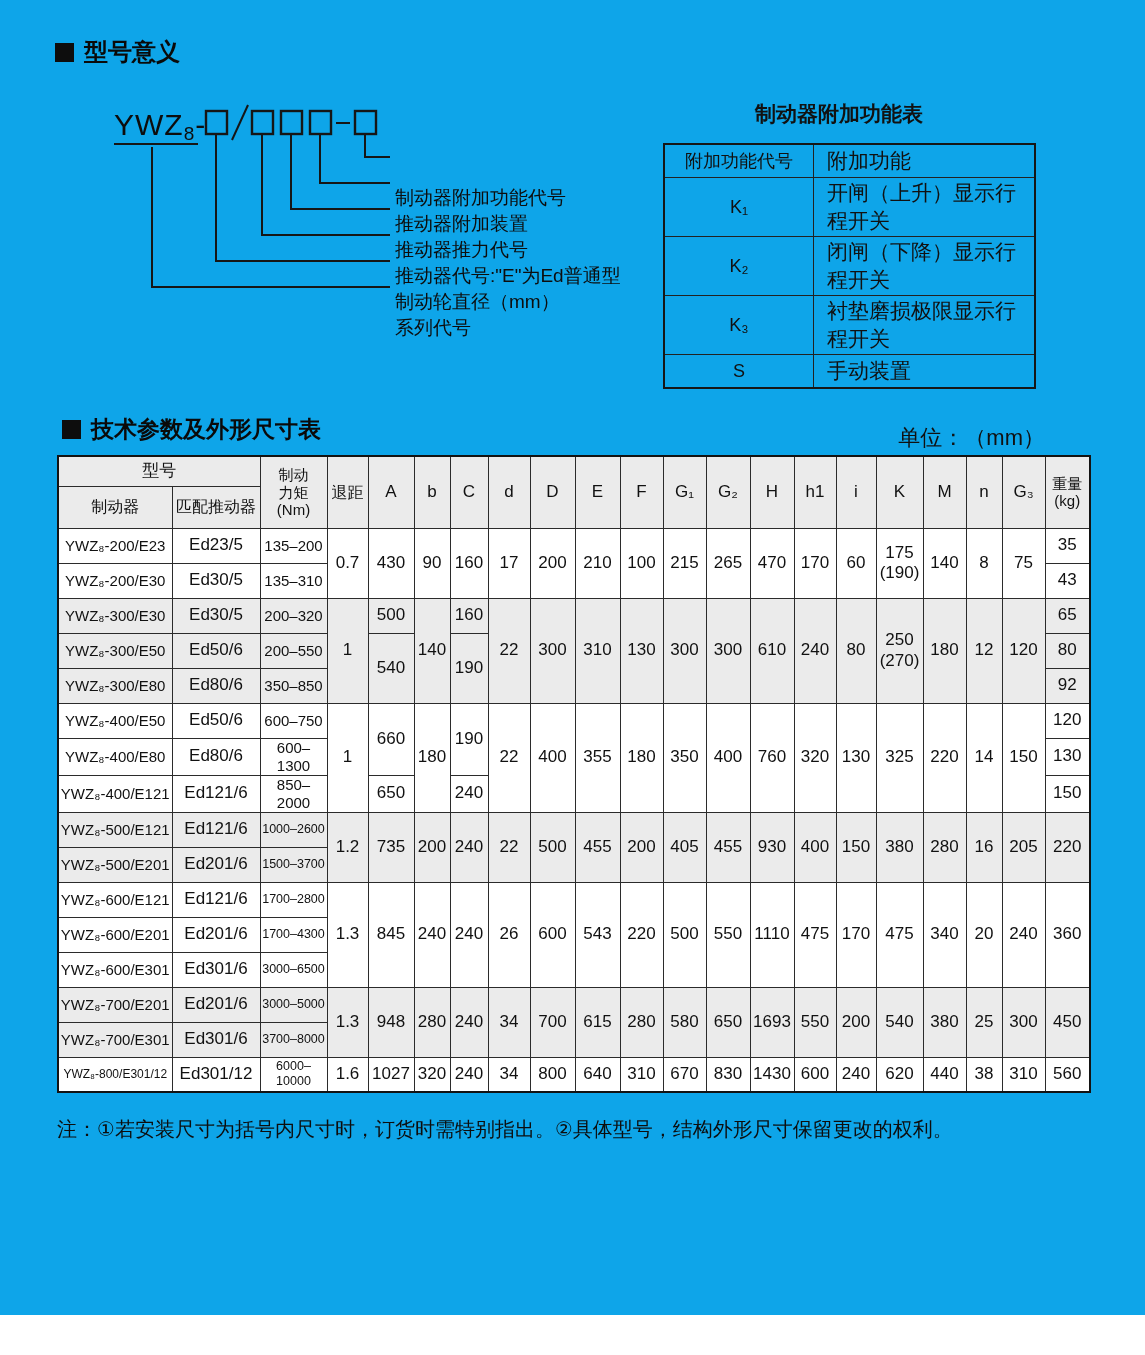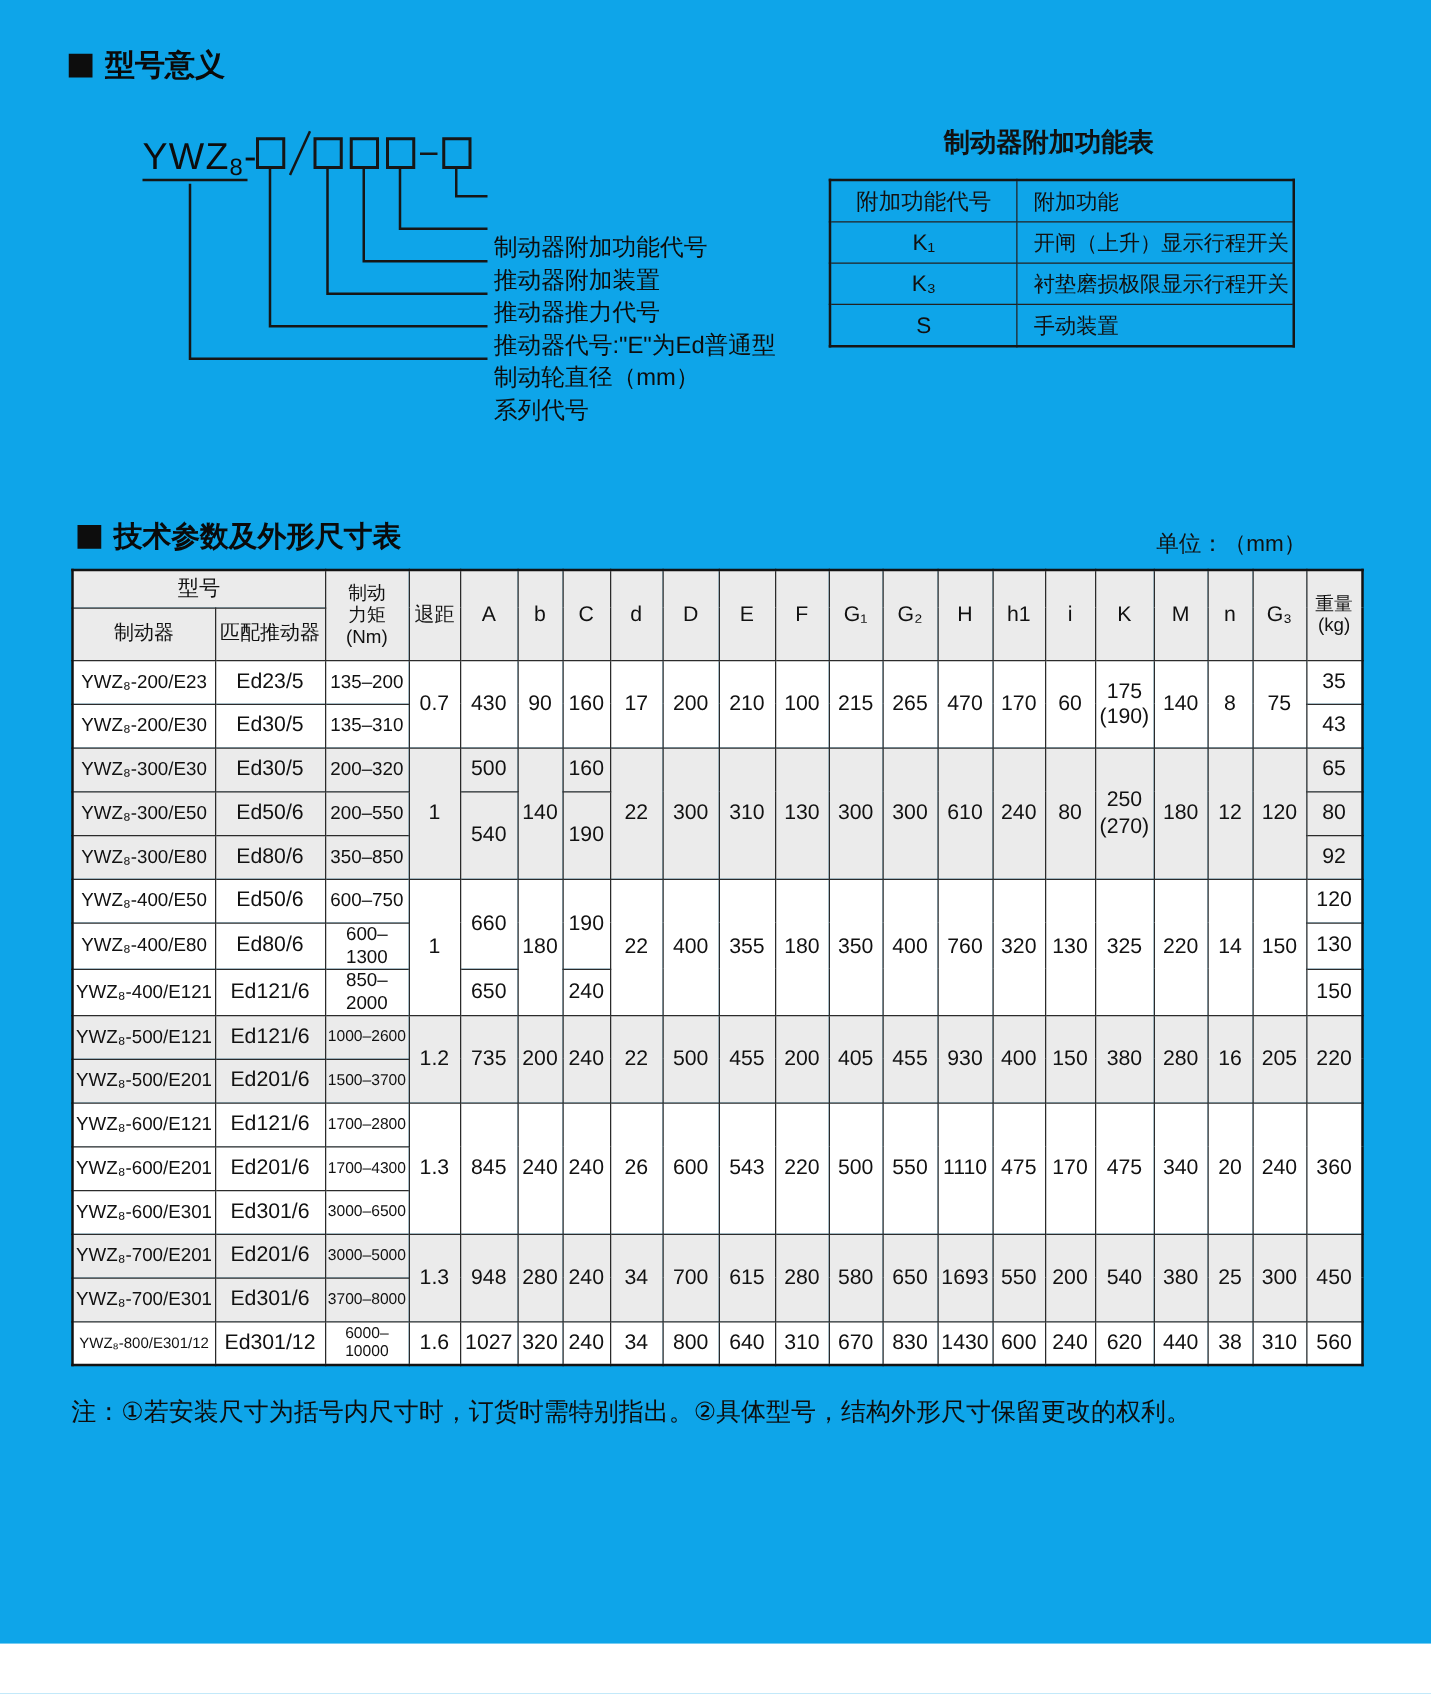--- a/index.html
+++ b/index.html
@@ -16,29 +16,29 @@
   #diagram-svg{position:absolute;left:100px;top:95px;}
   .dg-line{stroke:#161616;stroke-width:2;fill:none;}
   .dg-box{stroke:#161616;stroke-width:2.4;fill:none;}
   .dg-model{font-size:30px;font-weight:500;fill:#0d0d0d;letter-spacing:1px;}
   .dg-sub{font-size:19px;}
   .dg-label{position:absolute;left:395px;height:24px;font-size:19px;color:#0d0d0d;white-space:nowrap;margin-top:39px;}
 
   
   #fn-title{position:absolute;left:663px;top:100px;width:352px;text-align:center;font-size:21px;font-weight:bold;}
   #fn-table{position:absolute;left:663px;top:143px;border-collapse:collapse;table-layout:fixed;width:352px;}
-  #fn-table td{border:1px solid #222;height:30px;font-size:17px;vertical-align:middle;}
+  #fn-table td{border:1px solid #222;height:30px;font-size:21px;vertical-align:middle;}
   #fn-table{border:2px solid #161616;}
   #fn-table .c-code{text-align:center;width:146px;font-size:18px;}
   #fn-table .c-func{text-align:left;padding-left:13px;width:206px;}
   #fn-table .hdr td{font-weight:500;border-radius:13px;}
   #fn-table .hdr .c-code{text-align:center;}
 
   
-  #unit{position:absolute;left:890px;top:423px;width:155px;text-align:right;font-size:18px;}
+  #unit{position:absolute;left:890px;top:423px;width:155px;text-align:right;font-size:22px;}
 
   
   #spec-table{position:absolute;left:57px;top:455px;border-collapse:collapse;table-layout:fixed;width:1032px;border:2px solid #131313;}
   #spec-table th,#spec-table td{border:1px solid #2b2b2b;text-align:center;vertical-align:middle;padding:0;white-space:pre-line;line-height:1.2;}
   #spec-table thead th{background:#ebebeb;font-weight:normal;font-size:17px;}
   #spec-table thead tr:first-child{height:30px;}
   #spec-table thead tr:last-child{height:42px;}
   #spec-table thead .th-sub{font-size:16px;}
   #spec-table thead .th-multi{font-size:15px;line-height:1.15;}
   #spec-table tbody tr{height:35px;}
@@ -89,20 +89,24 @@
   <div id="fn-title">制动器附加功能表</div>
   <table id="fn-table">
     <tbody>
       <tr class="hdr">
         <td class="c-code">附加功能代号</td>
         <td class="c-func">附加功能</td>
       </tr>
     <tr>
           <td class="c-code">K₁</td>
           <td class="c-func">开闸（上升）显示行程开关</td>
+        </tr>
+        <tr>
+          <td class="c-code">K₂</td>
+          <td class="c-func">闭闸（下降）显示行程开关</td>
         </tr>
         <tr>
           <td class="c-code">K₃</td>
           <td class="c-func">衬垫磨损极限显示行程开关</td>
         </tr>
         <tr>
           <td class="c-code">S</td>
           <td class="c-func">手动装置</td>
         </tr>
       </tbody>

